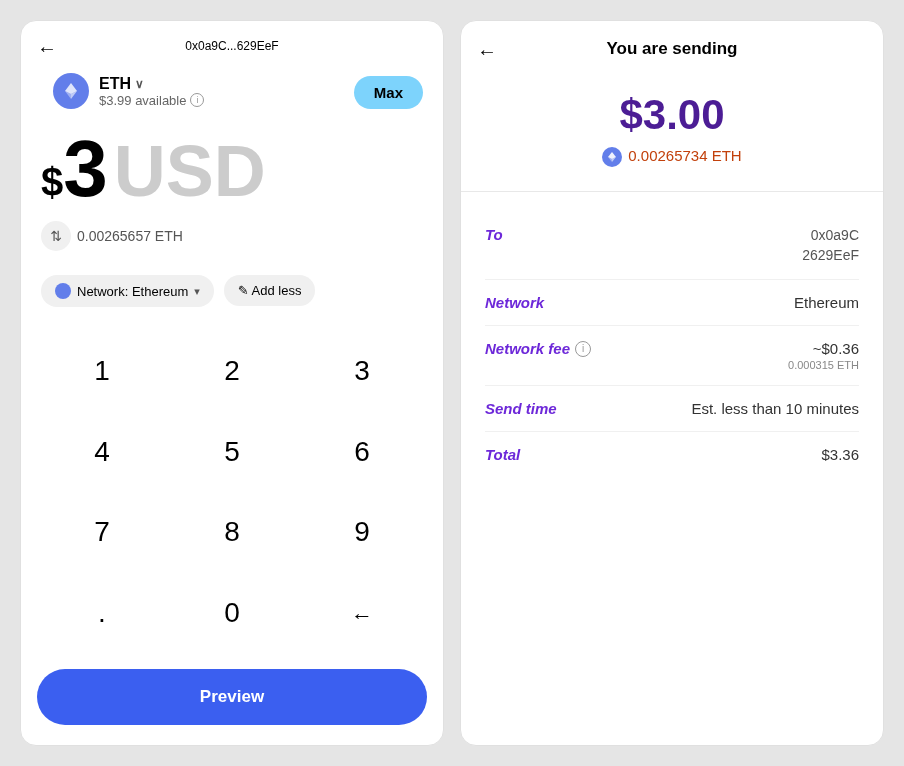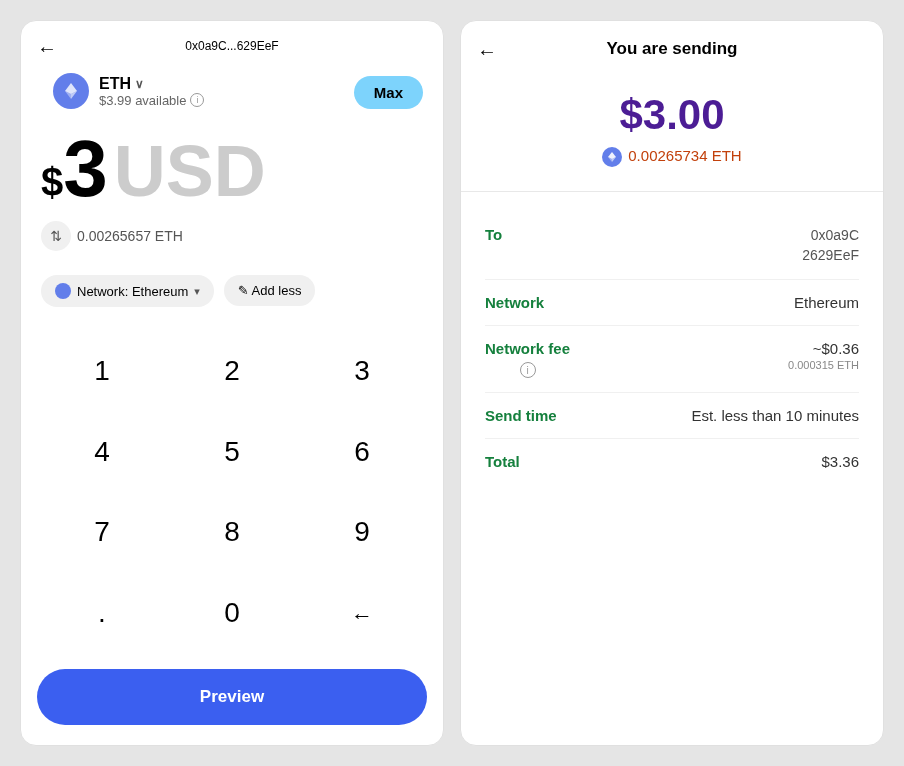--- a/index.html
+++ b/index.html
@@ -309,21 +309,22 @@
       align-items: flex-start;
       padding: 14px 0;
       border-bottom: 1px solid #f0f0f0;
     }
     .detail-row:last-child {
       border-bottom: none;
     }
     .detail-label {
       font-size: 15px;
       font-weight: 700;
-      color: #15803d;
+      color: #6d28d9;
+      font-style: italic;
     }
     .detail-value {
       font-size: 15px;
       color: #333;
       text-align: right;
     }
     .detail-value.address {
       font-size: 14px;
       color: #555;
       line-height: 1.4;
@@ -331,21 +332,20 @@
     .detail-value-sub {
       font-size: 11px;
       color: #888;
       text-align: right;
       margin-top: 2px;
     }
     .detail-label-row {
       display: flex;
       align-items: center;
       gap: 5px;
-      flex-direction: column;
     }
     .info-badge {
       width: 16px;
       height: 16px;
       border: 1px solid #999;
       border-radius: 50%;
       display: inline-flex;
       align-items: center;
       justify-content: center;
       font-size: 10px;

